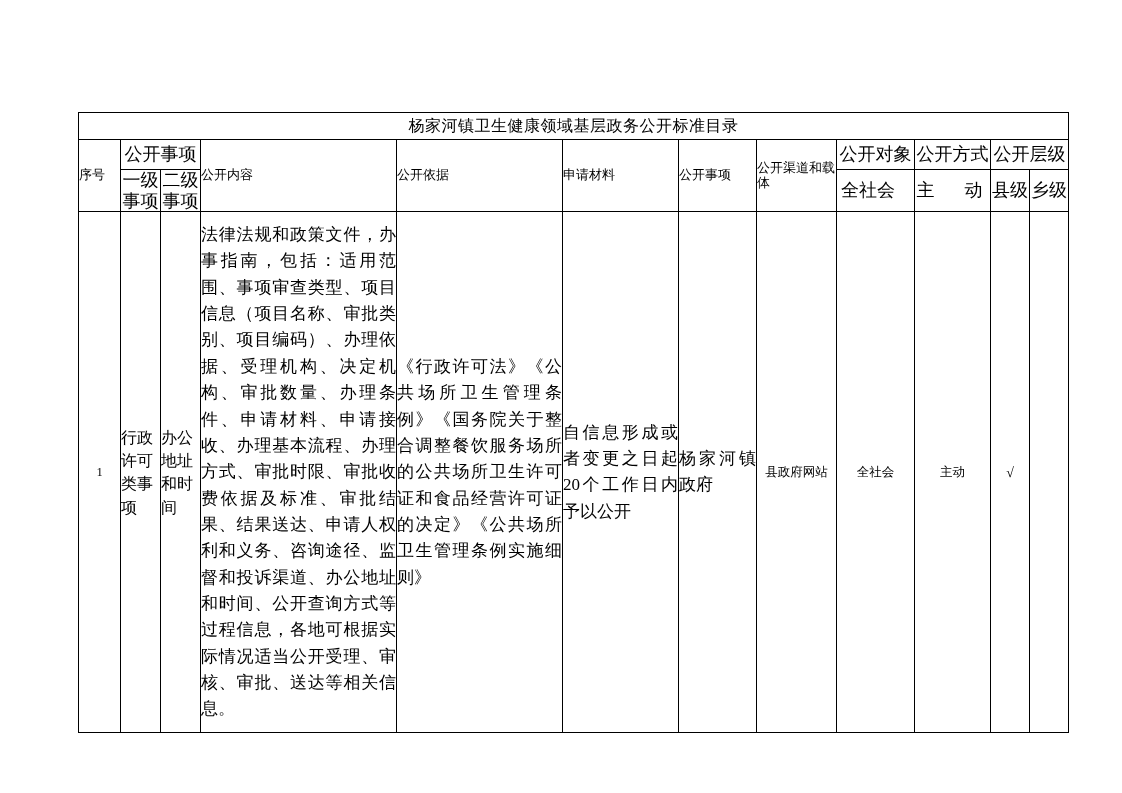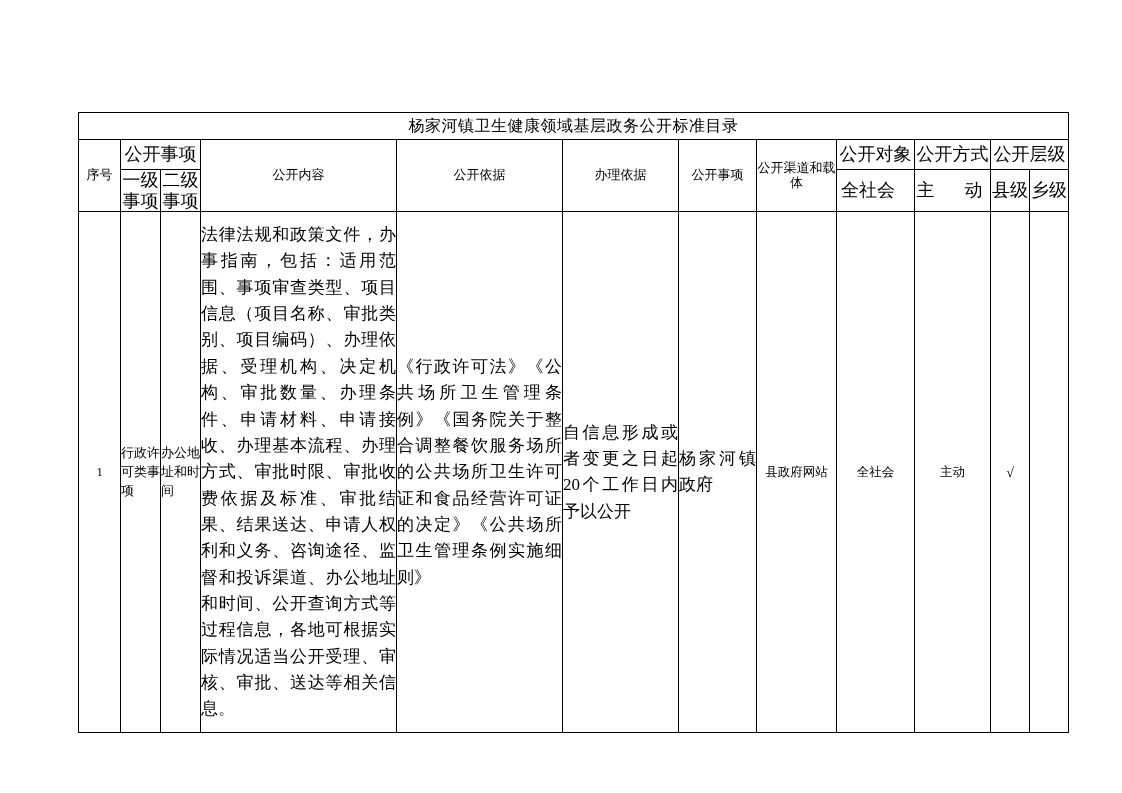--- a/index.html
+++ b/index.html
@@ -38,34 +38,34 @@
   .title-cell {
     text-align: center;
     font-size: 16px;
     font-weight: bold;
     letter-spacing: 0.5px;
     height: 26px;
     line-height: 26px;
     margin-left: 48px;
   }
   .hdr {
-    text-align: center;
+    text-align: left;
     font-size: 13px;
     line-height: 1.15;
   }
   .hdr-small {
     text-align: center;
     font-size: 18px;
     line-height: 1.15;
   }
   .hdr-tall {
     height: 29px;
   }
   .vertical-narrow {
-    font-size: 13px;
+    font-size: 16px;
     line-height: 1.45;
     text-align: left;
     padding: 4px 3px;
     vertical-align: middle;
     word-break: break-all;
   }
   .content-cell {
     font-size: 17px;
     line-height: 1.55;
     text-align: justify;
@@ -113,21 +113,21 @@
     <tbody>
         <tr>
       <td class="title-cell" colspan="12">杨家河镇卫生健康领域基层政务公开标准目录</td>
     </tr>
 
     <tr>
       <td class="hdr" rowspan="2">序号</td>
       <td class="hdr-small hdr-tall" colspan="2">公开事项</td>
       <td class="hdr" rowspan="2">公开内容</td>
       <td class="hdr" rowspan="2">公开依据</td>
-      <td class="hdr" rowspan="2">办理依据</td>
+      <td class="hdr" rowspan="2">申请材料</td>
       <td class="hdr" rowspan="2">公开事项</td>
       <td class="hdr" rowspan="2">公开渠道和载体</td>
       <td class="hdr-small hdr-tall">公开对象</td>
       <td class="hdr-small hdr-tall">公开方式</td>
       <td class="hdr-small hdr-tall" colspan="2">公开层级</td>
     </tr>
 
     <tr>
       <td class="hdr-small" style="height:40px">一级事项</td>
       <td class="hdr-small">二级事项</td>

